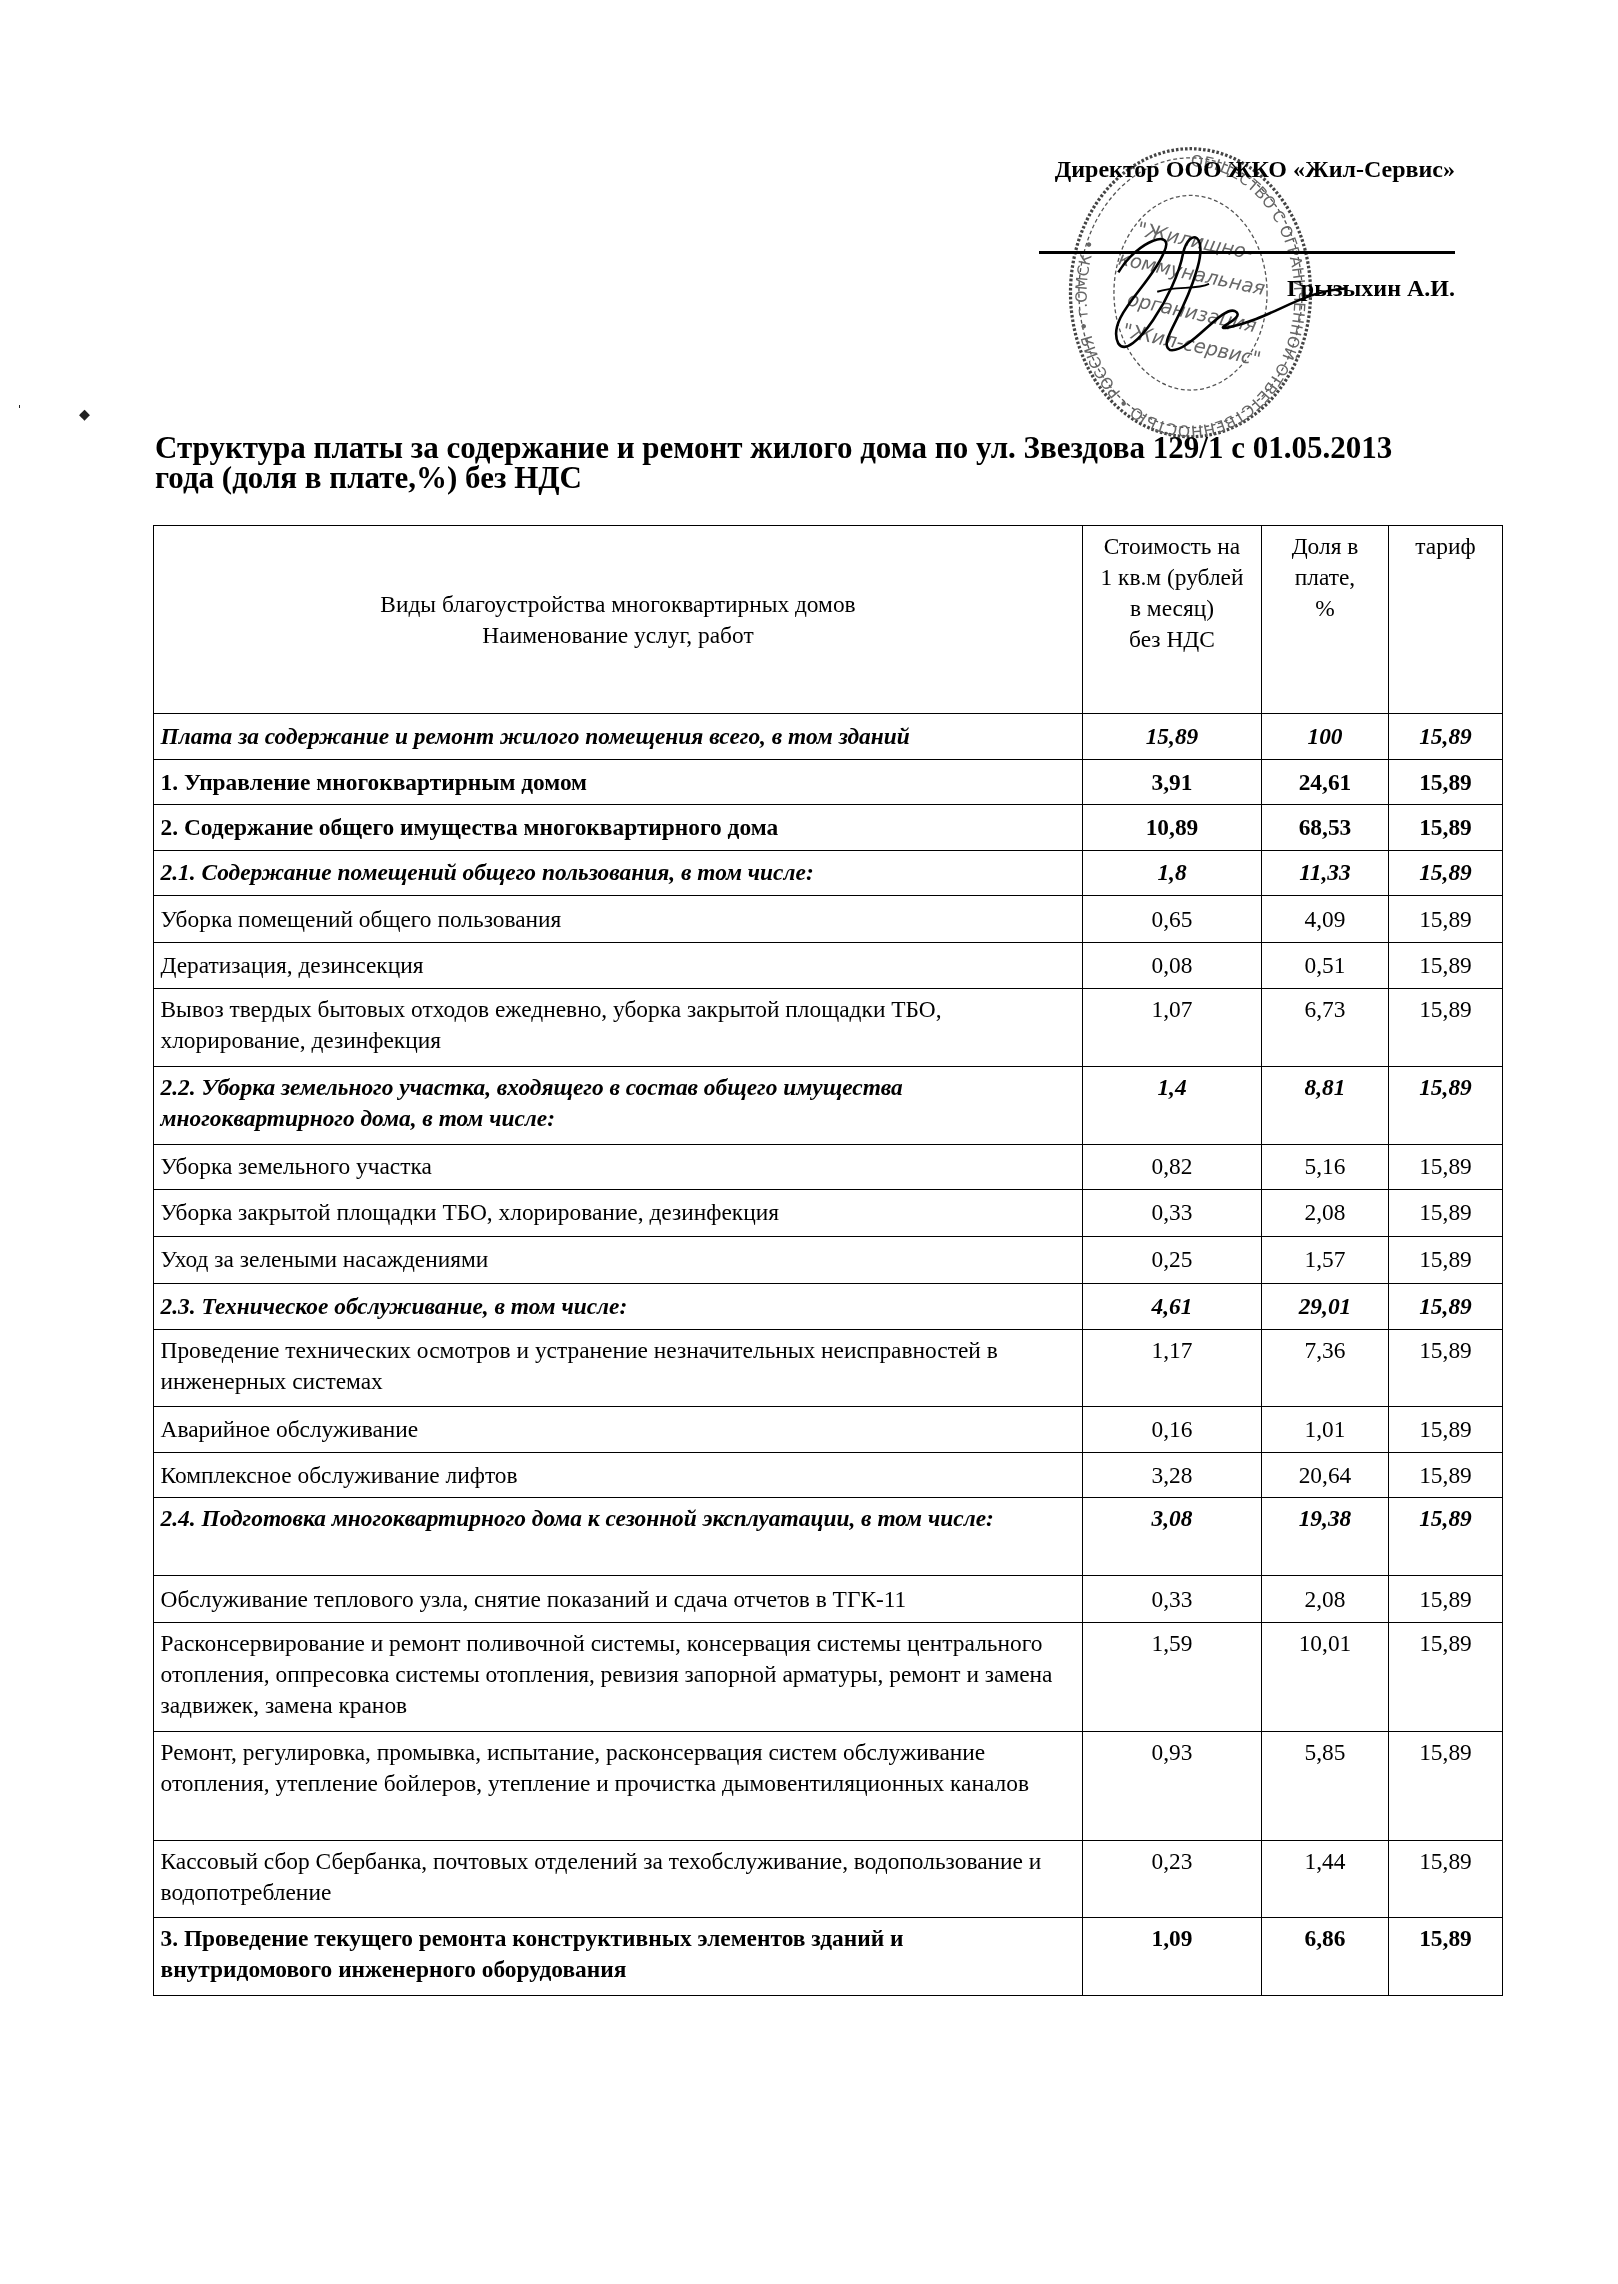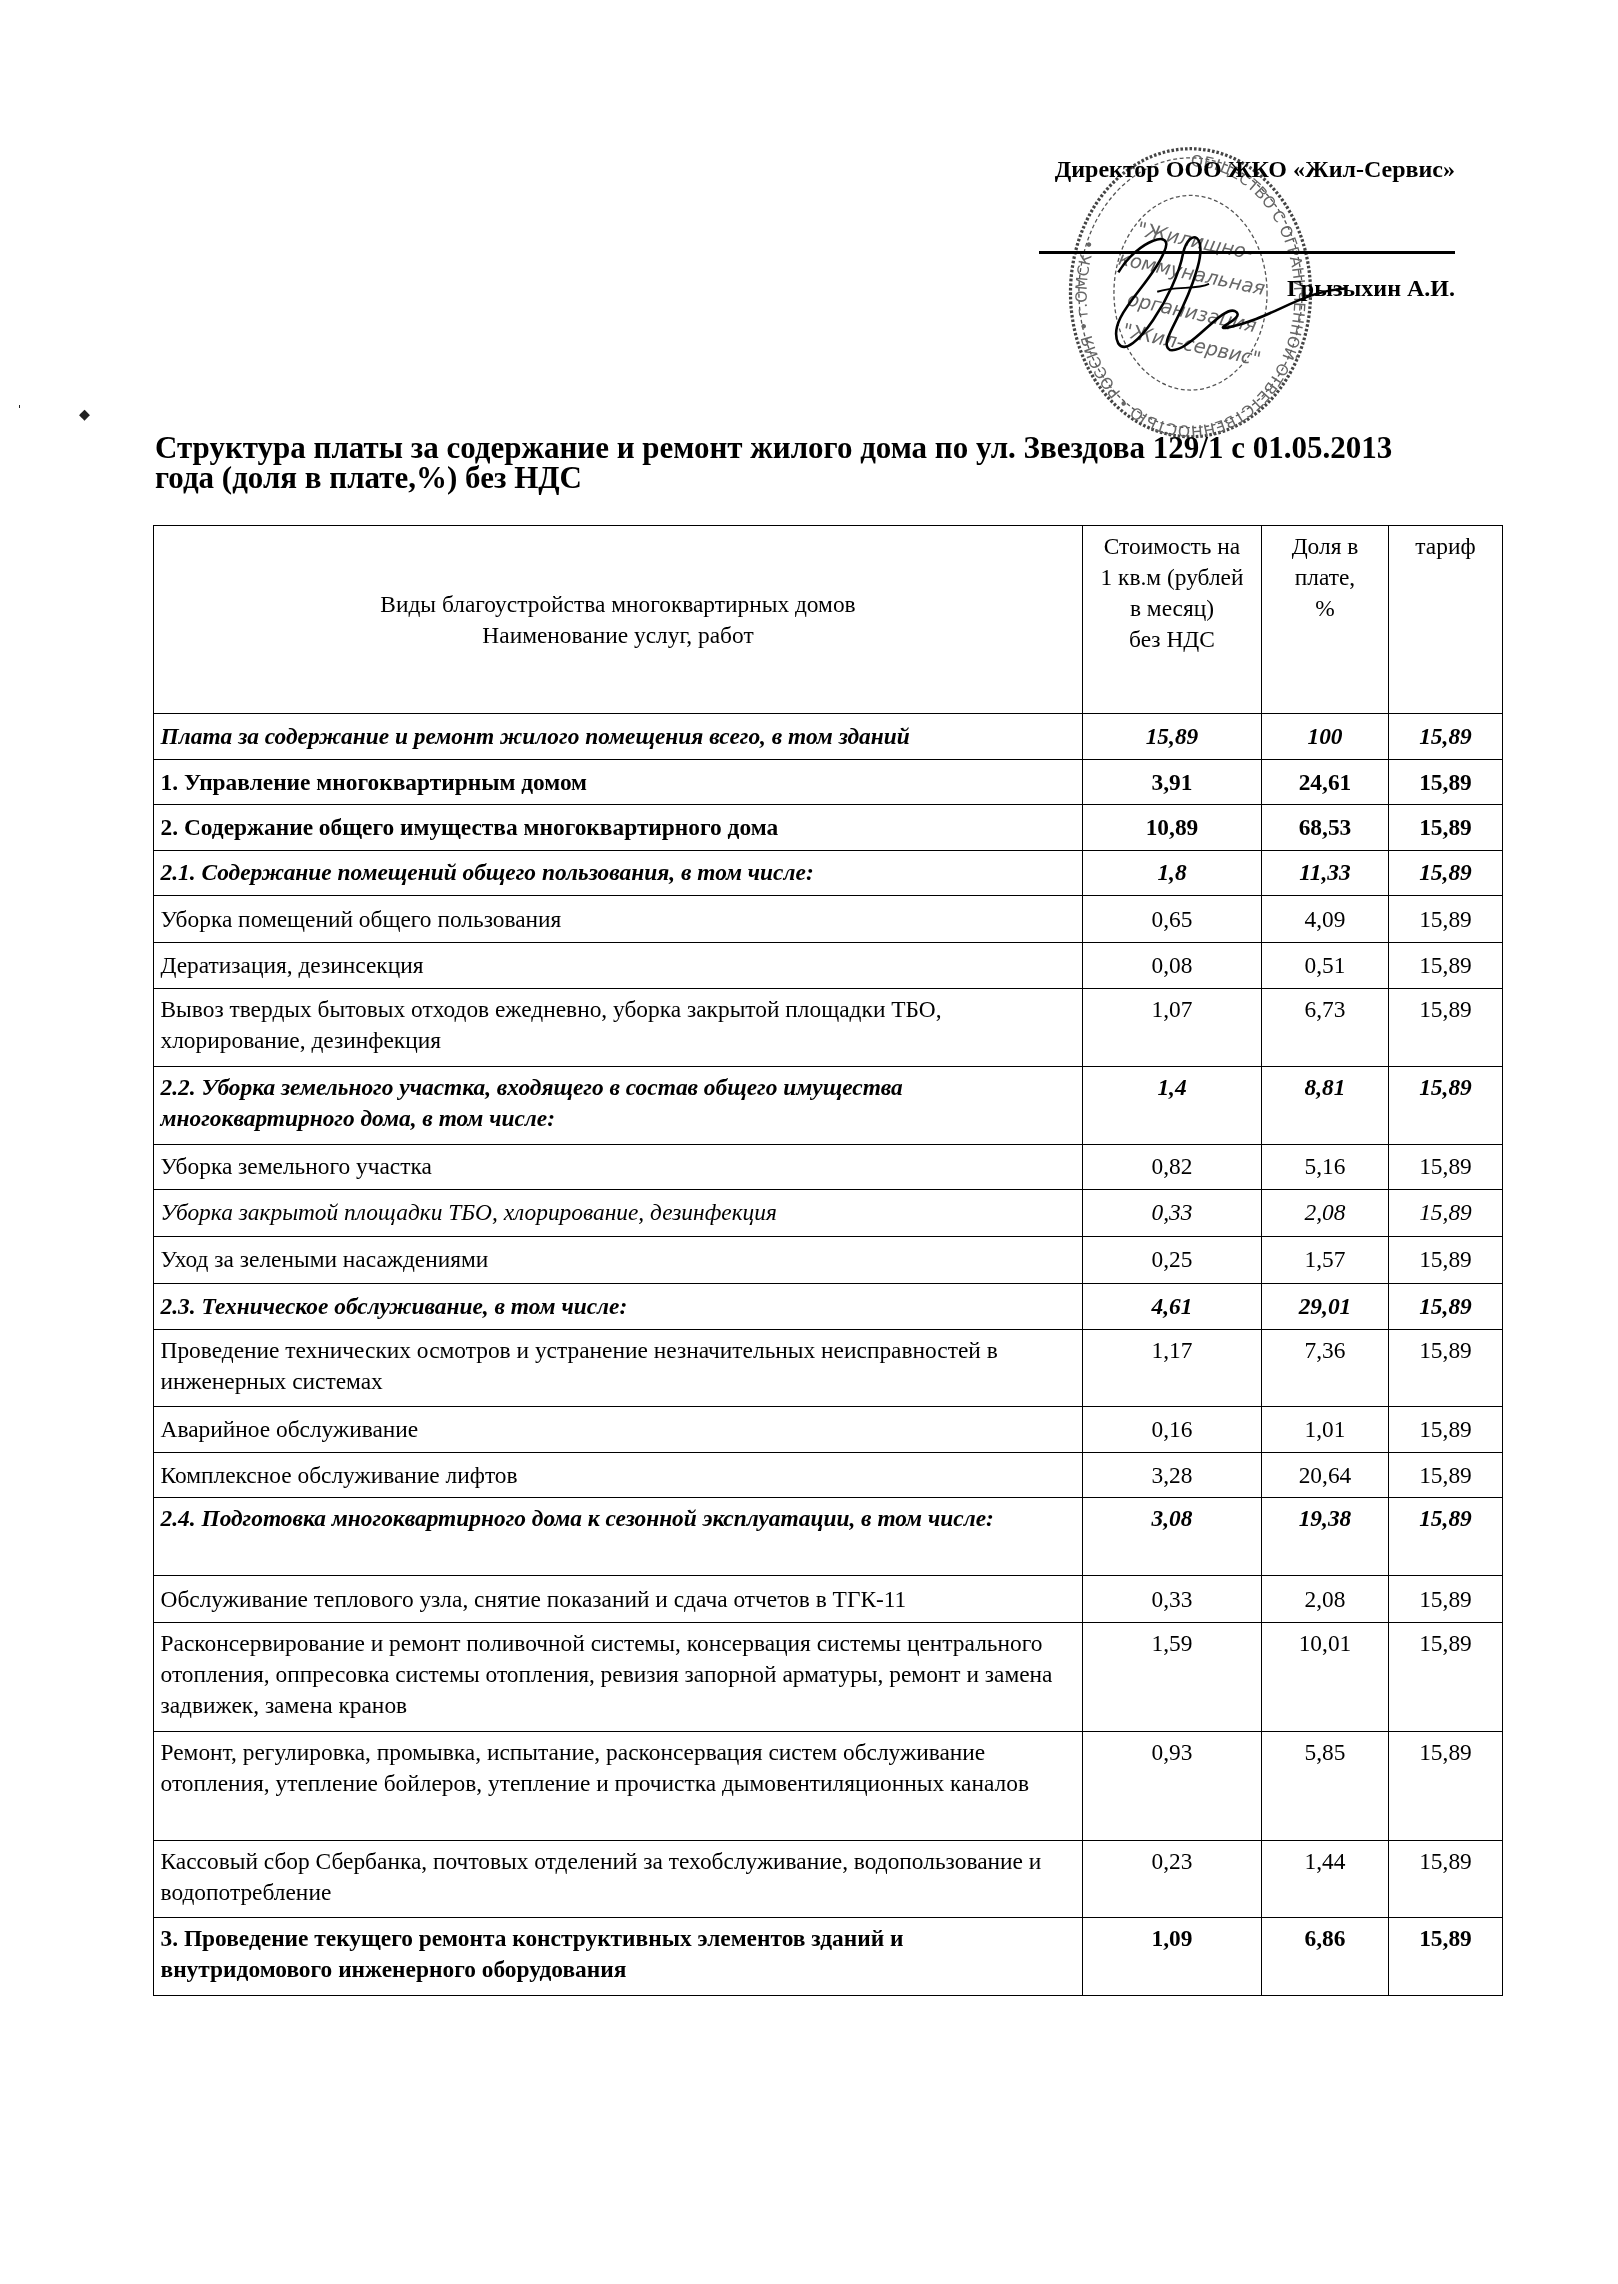--- a/index.html
+++ b/index.html
@@ -157,21 +157,21 @@
     <td class="num">1,4</td>
     <td class="num">8,81</td>
     <td class="num">15,89</td>
   </tr>
       <tr class="item single" style="height: 45px;">
     <td>Уборка земельного участка</td>
     <td class="num">0,82</td>
     <td class="num">5,16</td>
     <td class="num">15,89</td>
   </tr>
-      <tr class="item single" style="height: 47px; font-style: italic;">
+      <tr class="item single" style="height: 47px;">
     <td>Уборка закрытой площадки ТБО, хлорирование, дезинфекция</td>
     <td class="num">0,33</td>
     <td class="num">2,08</td>
     <td class="num">15,89</td>
   </tr>
       <tr class="item single" style="height: 47px;">
     <td>Уход за зелеными насаждениями</td>
     <td class="num">0,25</td>
     <td class="num">1,57</td>
     <td class="num">15,89</td>

